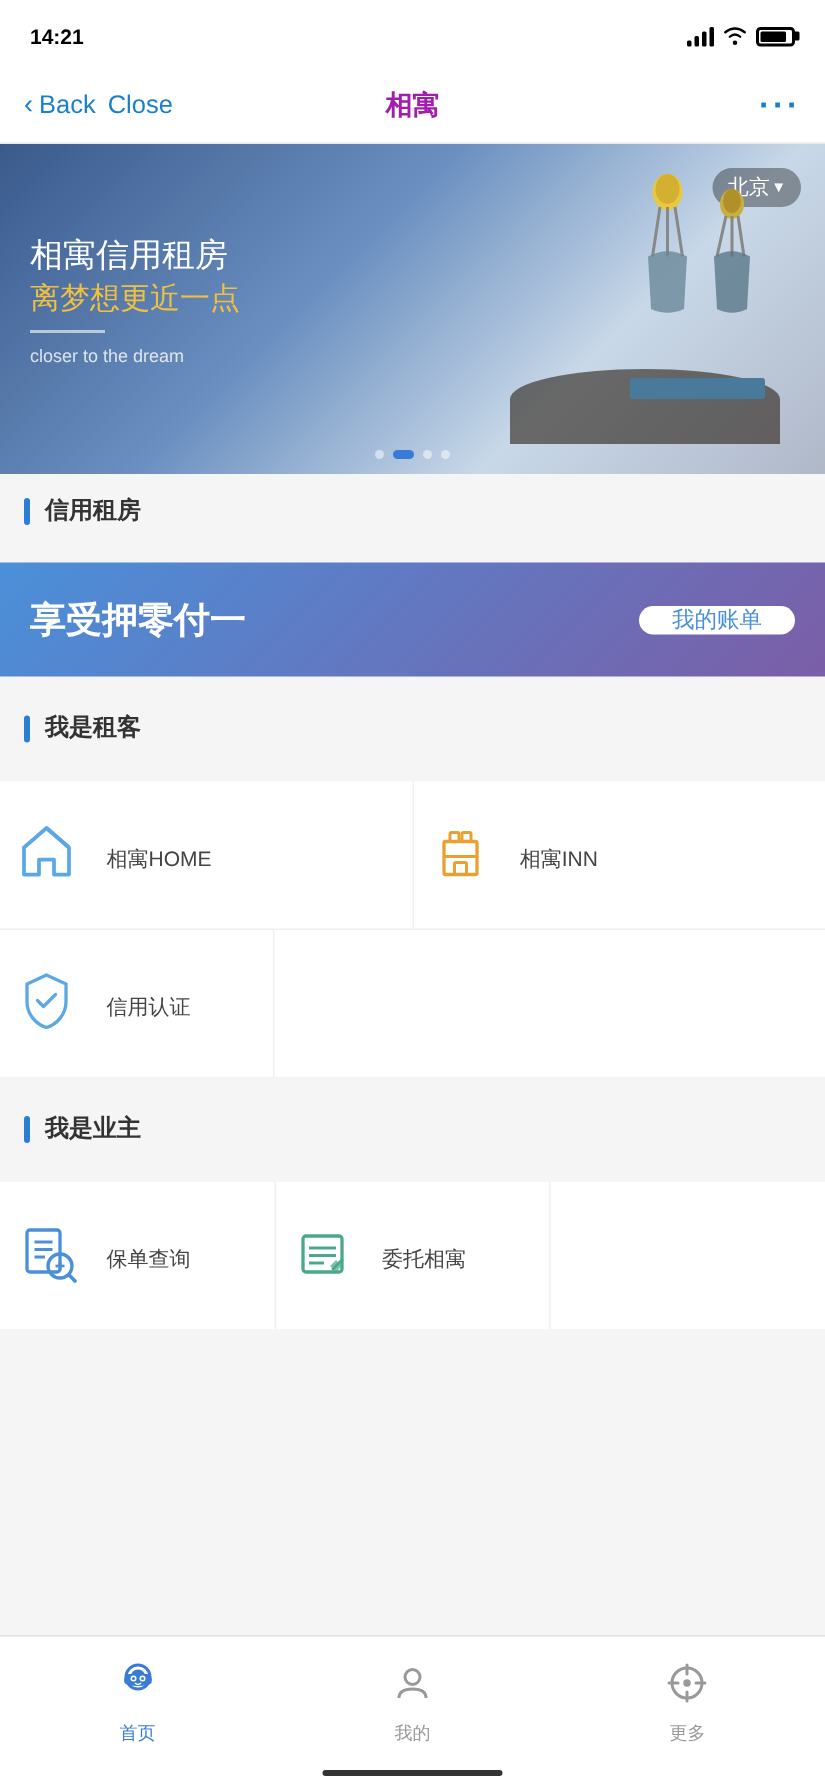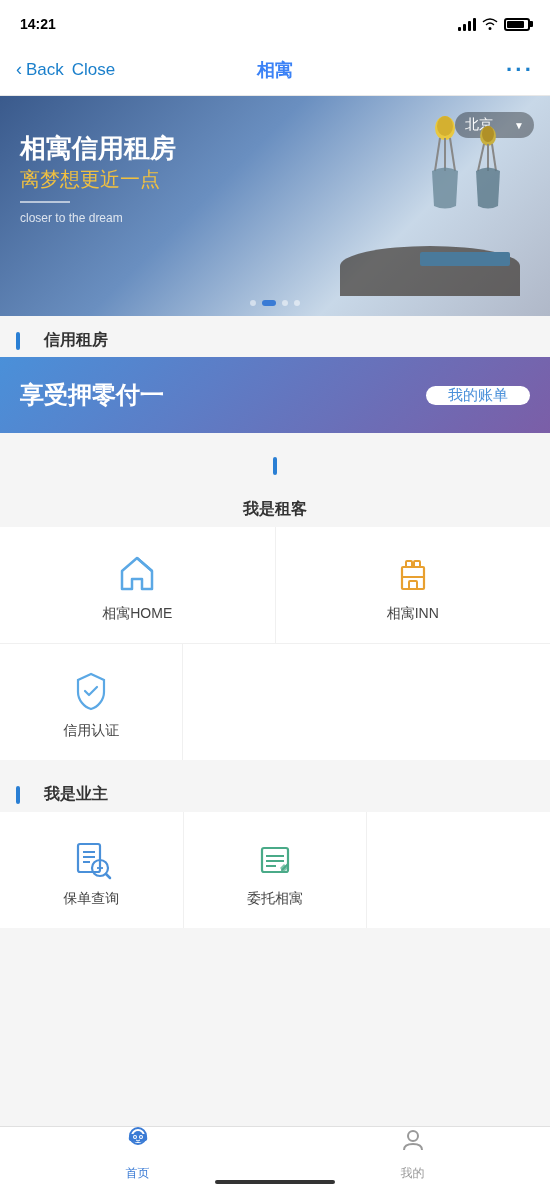--- a/index.html
+++ b/index.html
@@ -91,21 +91,21 @@
       color: #1a7fcb;
       font-size: 17px;
     }
     .nav-chevron {
       font-size: 18px;
       color: #1a7fcb;
     }
     .nav-title {
       font-size: 18px;
       font-weight: 600;
-      color: #3b82f6;
+      color: #a21caf;
       position: absolute;
       left: 50%;
       transform: translateX(-50%);
     }
     .nav-more {
       color: #1a7fcb;
       font-size: 22px;
       letter-spacing: 2px;
       font-weight: bold;
     }
@@ -118,24 +118,25 @@
       position: relative;
       overflow: hidden;
     }
     .banner-text {
       position: absolute;
       left: 20px;
       top: 36px;
       z-index: 2;
     }
     .banner-title {
-      font-size: 26px;
-      font-weight: 700;
+      font-size: 22px;
+      font-weight: 400;
       color: #fff;
       line-height: 1.3;
+      margin-top: 24px;
     }
     .banner-subtitle {
       font-size: 20px;
       font-weight: 500;
       color: #fff;
       margin-top: 0;
     }
     .banner-subtitle span {
       color: #f0c040;
     }
@@ -154,21 +155,21 @@
       position: absolute;
       top: 16px;
       right: 16px;
       background: rgba(0,0,0,0.35);
       color: #fff;
       font-size: 14px;
       padding: 4px 10px;
       border-radius: 14px;
       display: flex;
       align-items: center;
-      gap: 21px;
+      gap: 1px;
     }
     .banner-city-arrow {
       font-size: 10px;
     }
     
     .vase-area {
       position: absolute;
       right: 30px;
       top: 20px;
       width: 180px;
@@ -208,24 +209,24 @@
     }
     .dot.active {
       background: #3a7bd5;
       width: 14px;
       border-radius: 3px;
     }
 
     
     .section-header {
       background: #f5f5f5;
-      padding: 14px 16px 6px;
-      display: flex;
-      align-items: center;
-      gap: 24px;
+      padding: 14px 16px 24px;
+      display: flex;
+      align-items: center;
+      gap: 10px;
     }
     .section-indicator {
       width: 4px;
       height: 18px;
       background: #2a7fd4;
       border-radius: 2px;
     }
     .section-title {
       font-size: 16px;
       font-weight: 600;
@@ -262,26 +263,26 @@
       background: #fff;
       margin-top: 1px;
     }
     .grid-row {
       display: flex;
       border-bottom: 1px solid #f0f0f0;
     }
     .grid-item {
       flex: 1;
       display: flex;
-      flex-direction: column;
-      align-items: center;
-      justify-content: center;
+      align-items: center;
+      justify-content: flex-start;
       padding: 26px 10px 20px;
       border-right: 1px solid #f0f0f0;
       cursor: pointer;
+      gap: 19px;
     }
     .grid-item:last-child {
       border-right: none;
     }
     .grid-item-single {
       flex: 0 0 33.333%;
       border-right: none;
     }
     .grid-label {
       font-size: 14px;
@@ -293,21 +294,21 @@
       position: fixed;
       bottom: 0;
       left: 0;
       width: 550px;
       background: #fff;
       border-top: 1px solid #e0e0e0;
       display: flex;
       justify-content: space-around;
       align-items: center;
       padding: 10px 0 20px;
-      height: 64px;
+      height: 100px;
     }
     .nav-item {
       display: flex;
       flex-direction: column;
       align-items: center;
       gap: 4px;
       cursor: pointer;
       flex: 1;
     }
     .nav-item-icon {
@@ -424,21 +425,21 @@
 <div class="section-header">
   <div class="section-indicator"></div>
   <span class="section-title">信用租房</span>
 </div>
 
 <div class="promo-banner">
   <span class="promo-text">享受押零付一</span>
   <button class="promo-btn">我的账单</button>
 </div>
 
-<div class="section-header" style="margin-top:10px;flex-direction:column;">
+<div class="section-header" style="margin-top:10px;">
   <div class="section-indicator"></div>
   <span class="section-title">我是租客</span>
 </div>
 
 <div class="grid-section">
   <div class="grid-row">
 
     <div class="grid-item">
       <svg class="svg-icon" viewBox="0 0 42 42">
         <path d="M21 5 L6 18 L6 36 L16 36 L16 26 L26 26 L26 36 L36 36 L36 18 Z" fill="none" stroke="#5ba8e5" stroke-width="2.5" stroke-linejoin="round"></path>
@@ -531,14 +532,24 @@
   </div>
   <div class="nav-item">
     <span class="nav-item-icon">
       <svg width="28" height="28" viewBox="0 0 28 28">
         <circle cx="14" cy="10" r="5" fill="none" stroke="#999" stroke-width="2"></circle>
         <path d="M5 24 Q5 18 14 18 Q23 18 23 24" fill="none" stroke="#999" stroke-width="2"></path>
       </svg>
     </span>
     <span class="nav-item-label">我的</span>
   </div>
+  <div class="nav-item">
+    <span class="nav-item-icon">
+      <svg width="28" height="28" viewBox="0 0 28 28">
+        <circle cx="14" cy="14" r="2.5" fill="#999"></circle>
+        <path d="M14 2 L14 8 M14 20 L14 26 M2 14 L8 14 M20 14 L26 14" stroke="#999" stroke-width="2" stroke-linecap="round"></path>
+        <circle cx="14" cy="14" r="10" fill="none" stroke="#999" stroke-width="2"></circle>
+      </svg>
+    </span>
+    <span class="nav-item-label">更多</span>
+  </div>
   <div class="home-indicator"></div>
 </div>
 
 </body></html>

